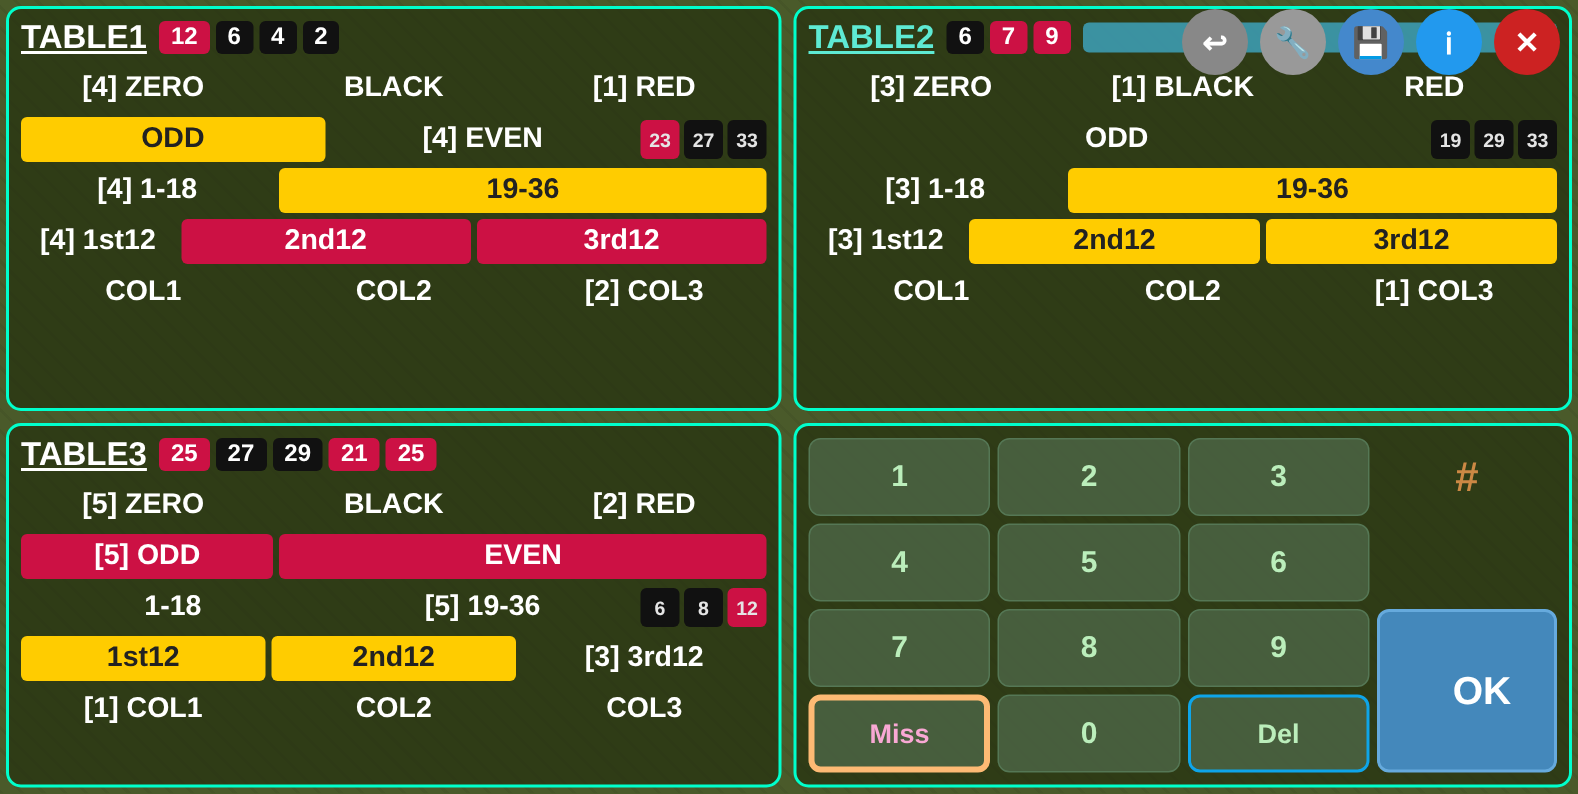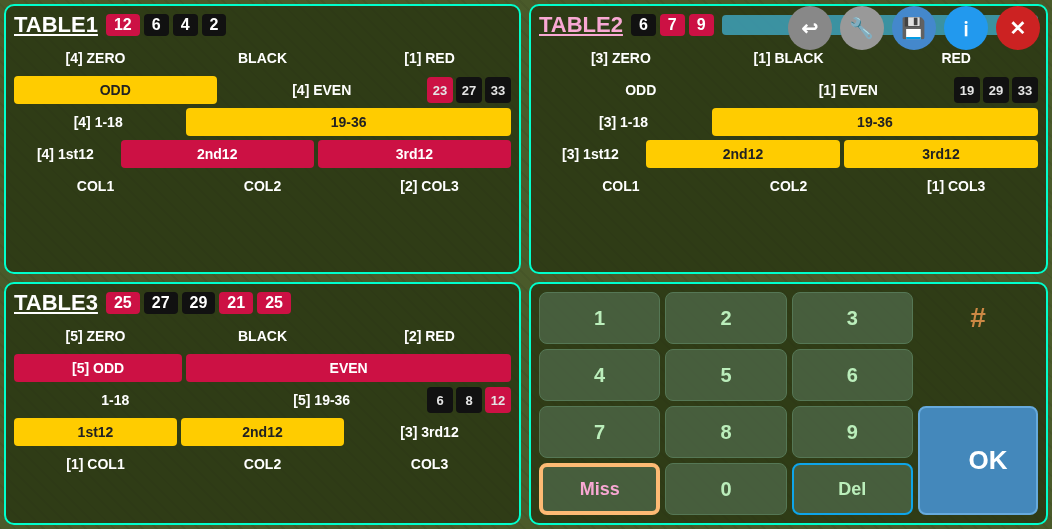--- a/index.html
+++ b/index.html
@@ -111,21 +111,21 @@
       align-items: center;
       margin-bottom: 4px;
       gap: 4px;
     }
 
     .cell {
       display: flex;
       align-items: center;
       justify-content: center;
       border-radius: 4px;
-      font-size: 14px;
+      font-size: 19px;
       font-weight: bold;
       color: white;
       padding: 4px 6px;
       min-height: 28px;
     }
 
     .cell-transparent { background: transparent; color: white; }
     .cell-yellow { background: #ffcc00; color: #222; }
     .cell-red { background: #cc1144; color: white; }
 
@@ -284,36 +284,35 @@
 
     <div class="table-row">
       <div class="cell cell-transparent flex1">COL1</div>
       <div class="cell cell-transparent flex1">COL2</div>
       <div class="cell cell-transparent flex1">[2] COL3</div>
     </div>
   </div>
 
   <div class="table-panel" style="grid-column:2; grid-row:1;">
     <div class="table-header">
-      <span class="table-title" style="color:#f9a8d4;">TABLE2</span>
+      <span class="table-title" style="color:#5eead4;">TABLE2</span>
       <span class="number-badge badge-black">6</span>
       <span class="number-badge badge-red">7</span>
       <span class="number-badge badge-red">9</span>
       <div style="flex:1; height:20px; background:#44ccff; border-radius:4px; margin-left:4px; opacity:0.6;"></div>
     </div>
 
     <div class="table-row">
       <div class="cell cell-transparent flex1">[3] ZERO</div>
       <div class="cell cell-transparent flex1">[1] BLACK</div>
       <div class="cell cell-transparent flex1">RED</div>
     </div>
 
     <div class="table-row">
       <div class="cell cell-transparent flex1">ODD</div>
-      <div class="cell cell-transparent flex1">[1] EVEN</div>
       <div class="inline-badges">
         <span class="sm-badge badge-black">19</span>
         <span class="sm-badge badge-black">29</span>
         <span class="sm-badge badge-black">33</span>
       </div>
     </div>
 
     <div class="table-row">
       <div class="cell cell-transparent flex1">[3] 1-18</div>
       <div class="cell cell-yellow flex2">19-36</div>

